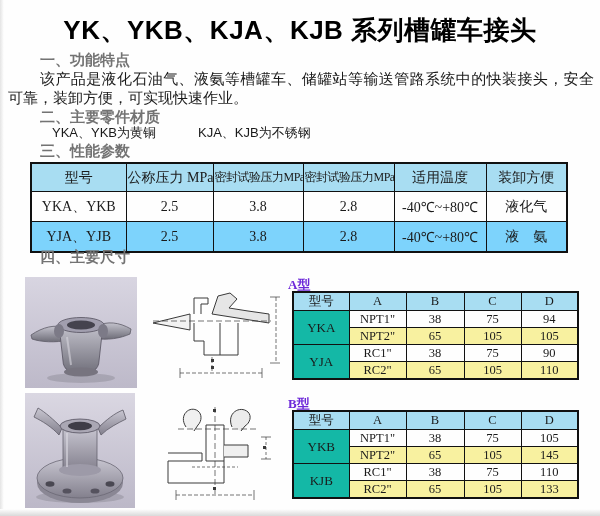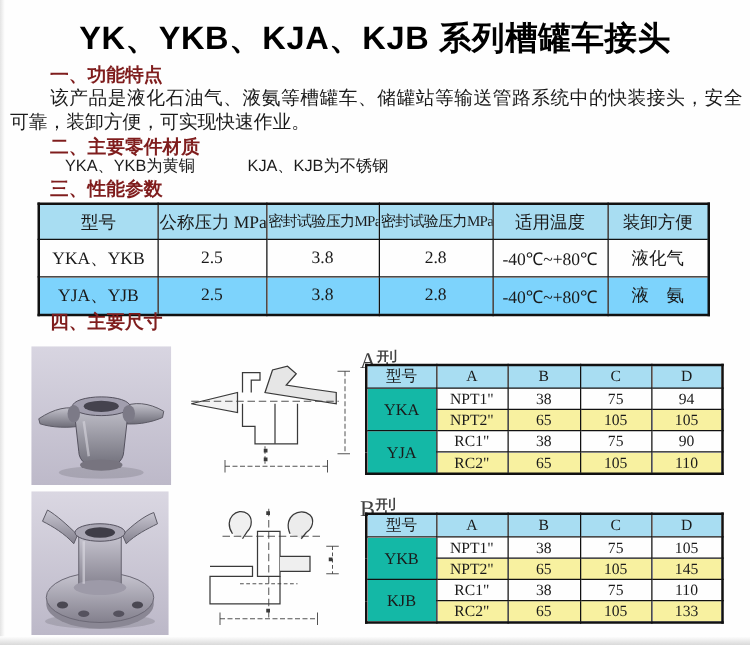--- a/index.html
+++ b/index.html
@@ -17,21 +17,21 @@
   .scan-edge-left{
     position:absolute;left:0;top:0;bottom:0;width:4px;
     background:linear-gradient(90deg,#e4e4e4,#ffffff);
   }
   .title{
     position:absolute;top:13px;left:0;width:100%;text-align:center;
     font-size:26px;font-weight:bold;letter-spacing:0.5px;color:#000;
   }
   .sec-heading{
     position:absolute;left:40px;
-    color:#7f1d1d;font-weight:bold;font-size:15px;white-space:nowrap;
+    color:#737373;font-weight:bold;font-size:15px;white-space:nowrap;
   }
   #sec1{top:51px;}
   #sec2{top:108px;}
   #sec3{top:142px;}
   #sec4{top:248px;}
   .para{
     position:absolute;left:8px;top:69px;width:586px;
     font-size:15px;line-height:19px;text-indent:32px;text-align:justify;
   }
   .materials{
@@ -52,22 +52,23 @@
 
   
   .dim{width:285px;border:2px solid #111;}
   .dim td{font-size:12.5px;height:16px;padding:0;}
   .dim tr.hdr td{background:#a8ddf2;}
   .dim td.ylw{background:#f8f1a0;}
   .dim td.model{background:#14b8a6;font-size:13px;}
   #dimA{left:292px;top:291px;}
   #dimB{left:292px;top:410px;}
   .dim-label{
-    position:absolute;left:288px;font-size:18px;color:#404040;
+    position:absolute;left:288px;font-size:13px;color:#6d28d9;
     font-family:"Liberation Serif",serif;
+    font-weight:bold;
   }
   #dimALabel{top:276px;}
   #dimBLabel{top:395px;}
 
   .photo{position:absolute;}
   #photoA{left:25px;top:277px;width:112px;height:111px;}
   #photoB{left:25px;top:393px;width:110px;height:115px;}
   .drawing{position:absolute;}
   #drawA{left:150px;top:283px;width:135px;height:100px;}
   #drawB{left:148px;top:397px;width:140px;height:108px;}

